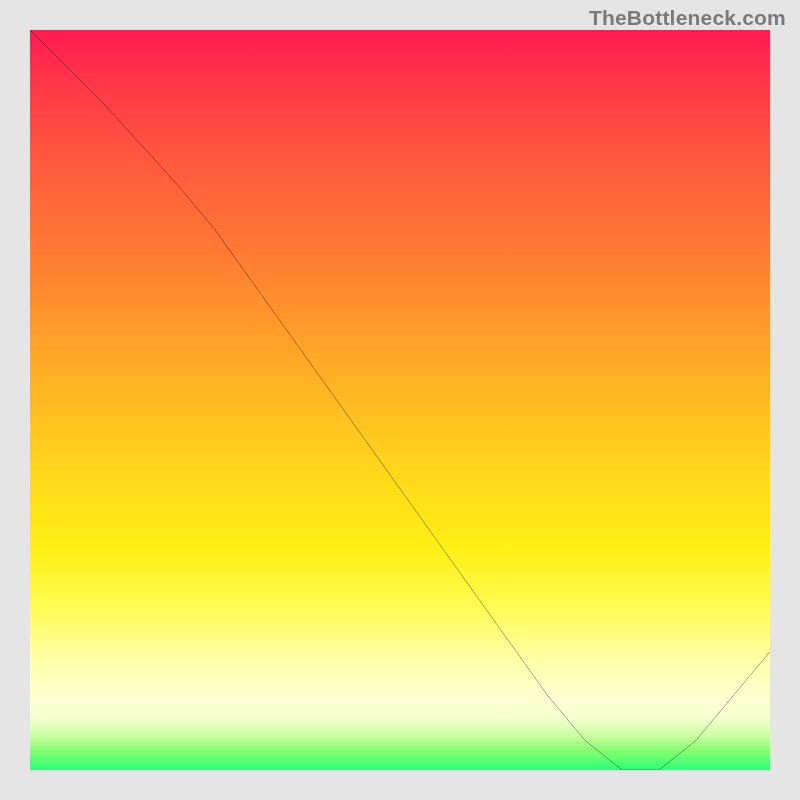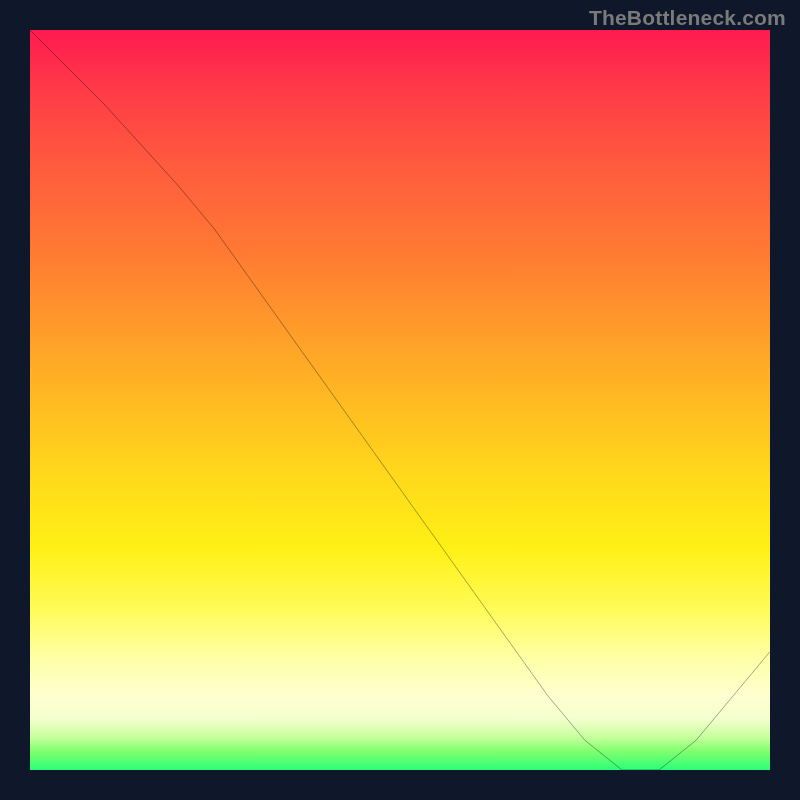--- a/index.html
+++ b/index.html
@@ -8,21 +8,21 @@
     width: 800px;
     height: 800px;
     background: #000;
     font-family: Arial, Helvetica, sans-serif;
     overflow: hidden;
   }
   .stage {
     position: relative;
     width: 800px;
     height: 800px;
-    background: #0f172a;
+    background: #e5e5e5;
   }
   .attribution {
     position: absolute;
     top: 6px;
     right: 14px;
     color: #7a7a7a;
     font-size: 21px;
     font-weight: 600;
     letter-spacing: 0.2px;
   }

